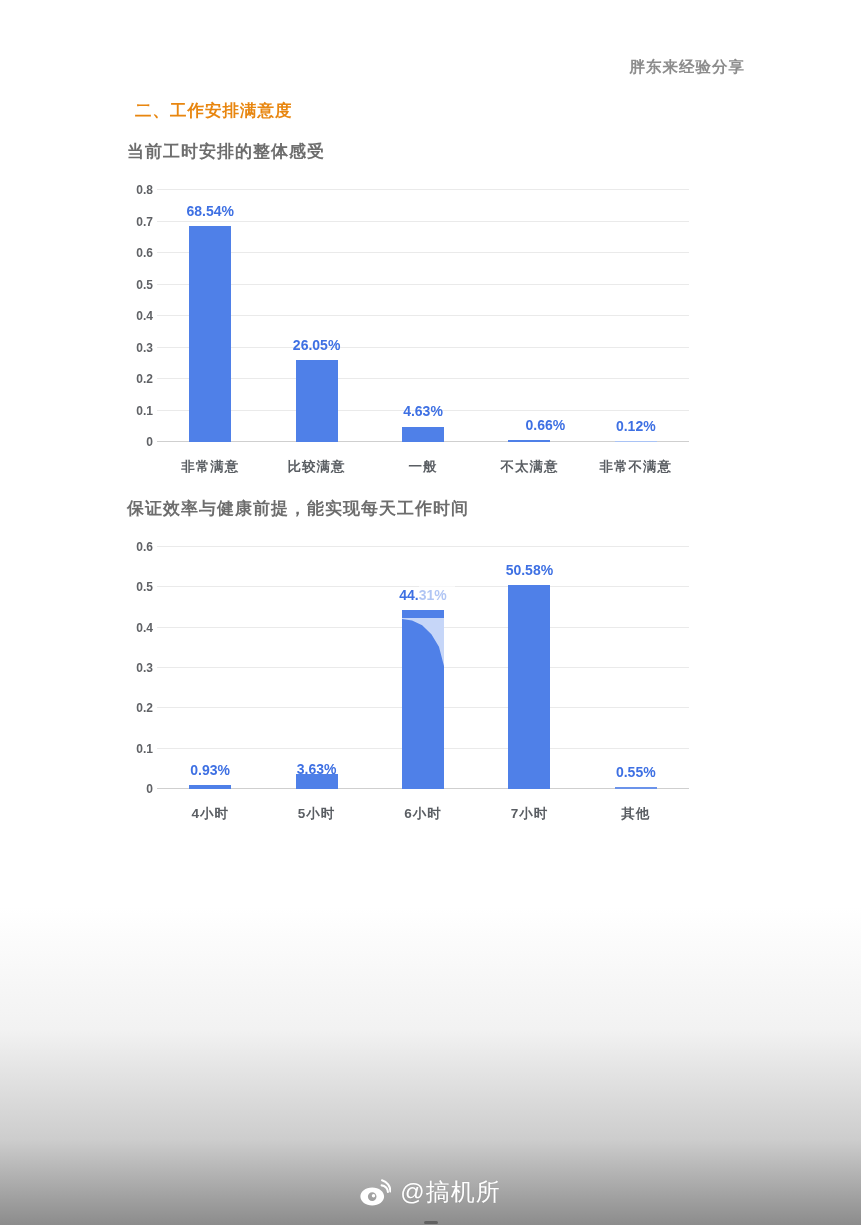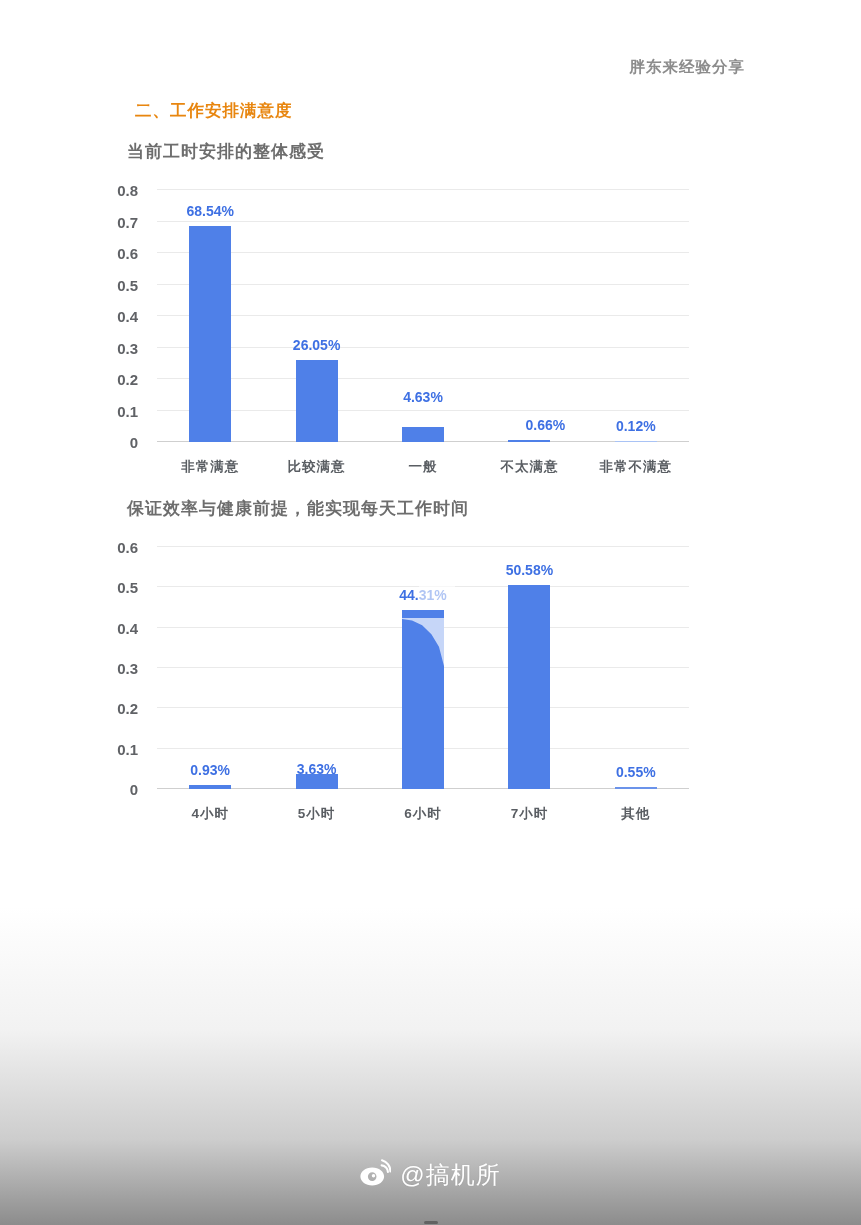--- a/index.html
+++ b/index.html
@@ -28,22 +28,22 @@
     height:23px;margin-bottom:27px;white-space:nowrap;
   }
   .plot-wrap{display:flex;align-items:stretch;}
   .yaxis{position:relative;width:30px;flex:none;}
   .plot{position:relative;width:532px;flex:none;}
   #chart-0 .plot{height:252px;}
   #chart-1 .plot{height:242px;}
   .gridline{position:absolute;left:0;right:0;height:1px;background:#eaeaea;}
   .gridline.baseline{background:#cfcfcf;}
   .ytick{
-    position:absolute;right:19px;transform:translateY(50%);
-    font-size:15px;color:#606266;line-height:1;
+    position:absolute;right:4px;transform:translateY(50%);
+    font-size:12px;color:#606266;line-height:1;
   }
   .bar{
     position:absolute;bottom:0;width:42px;transform:translateX(-50%);
   }
   .bar-value{
     position:absolute;transform:translateX(-50%);
     font-size:14px;color:#3e70e3;white-space:nowrap;line-height:1;
   }
   .xaxis{margin-left:30px;width:532px;display:flex;margin-top:16px;}
   .xtick{flex:1;text-align:center;font-size:13.5px;color:#5a5e63;letter-spacing:1px;}
@@ -63,21 +63,21 @@
   .summary-heading{
     font-size:17px;font-weight:700;line-height:24px;letter-spacing:0.5px;
   }
   .summary p{
     margin:14px 0 0 0;font-size:17px;line-height:43px;
     text-align:justify;letter-spacing:0.4px;
   }
 
   .footer-strip{
     position:absolute;left:0;right:0;bottom:0;height:66px;
-    display:flex;justify-content:center;gap:9px;
+    display:flex;align-items:center;justify-content:center;gap:9px;
     color:#ffffff;
   }
   .footer-text{font-size:24px;letter-spacing:1px;text-shadow:0 0 2px rgba(0,0,0,0.08);}
   .weibo-icon{display:inline-flex;}
   .footer-dash{
     position:absolute;bottom:1px;left:50%;transform:translateX(-50%);
     width:14px;height:3px;background:rgba(90,90,90,0.85);border-radius:2px;
   }
 </style>
 </head>
@@ -111,21 +111,21 @@
           <div class="gridline" style="bottom: 50%;"></div>
           <div class="gridline" style="bottom: 37.5%;"></div>
           <div class="gridline" style="bottom: 25%;"></div>
           <div class="gridline" style="bottom: 12.5%;"></div>
           <div class="gridline baseline" style="bottom: 0%;"></div>
           <div class="bar" style="left: 10%; height: 215.9px; background: rgb(79, 128, 232);"></div>
           <div class="bar-value" style="left: 10%; bottom: 223.901px;">68.54%</div>
           <div class="bar" style="left: 30%; height: 82.1px; background: rgb(79, 128, 232);"></div>
           <div class="bar-value" style="left: 30%; bottom: 90.0575px;">26.05%</div>
           <div class="bar" style="left: 50%; height: 14.6px; background: rgb(79, 128, 232);"></div>
-          <div class="bar-value" style="left: 50%; bottom: 38px; text-align: center;">4.63%</div>
+          <div class="bar-value" style="left: 50%; bottom: 24px; text-align: center;">4.63%</div>
           <div class="bar" style="left: 70%; height: 2.1px; background: rgb(79, 128, 232);"></div>
           <div class="bar-value" style="left: 70%; bottom: 10.079px; margin-left: 16px;">0.66%</div>
           <div class="bar" style="left: 90%; height: 1px; background: rgb(169, 195, 245);"></div>
           <div class="bar-value" style="left: 90%; bottom: 9px;">0.12%</div>
         </div>
     </div>
     <div class="xaxis">
         <div class="xtick">非常满意</div>
         <div class="xtick">比较满意</div>
         <div class="xtick">一般</div>

